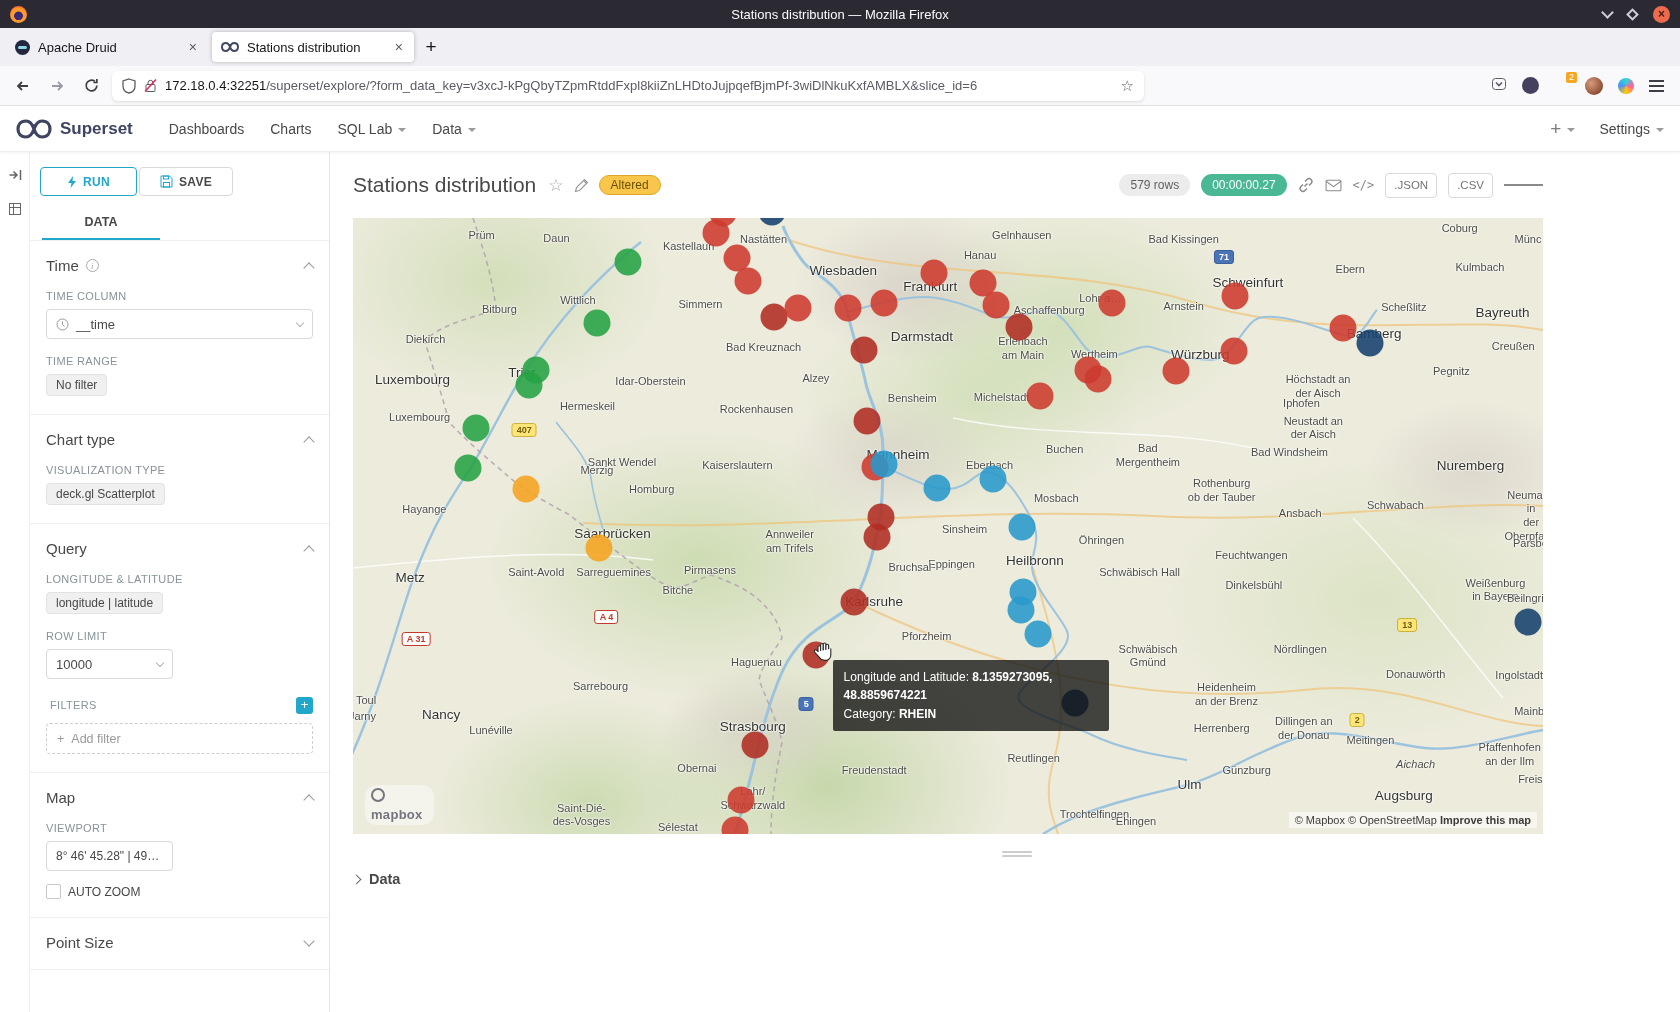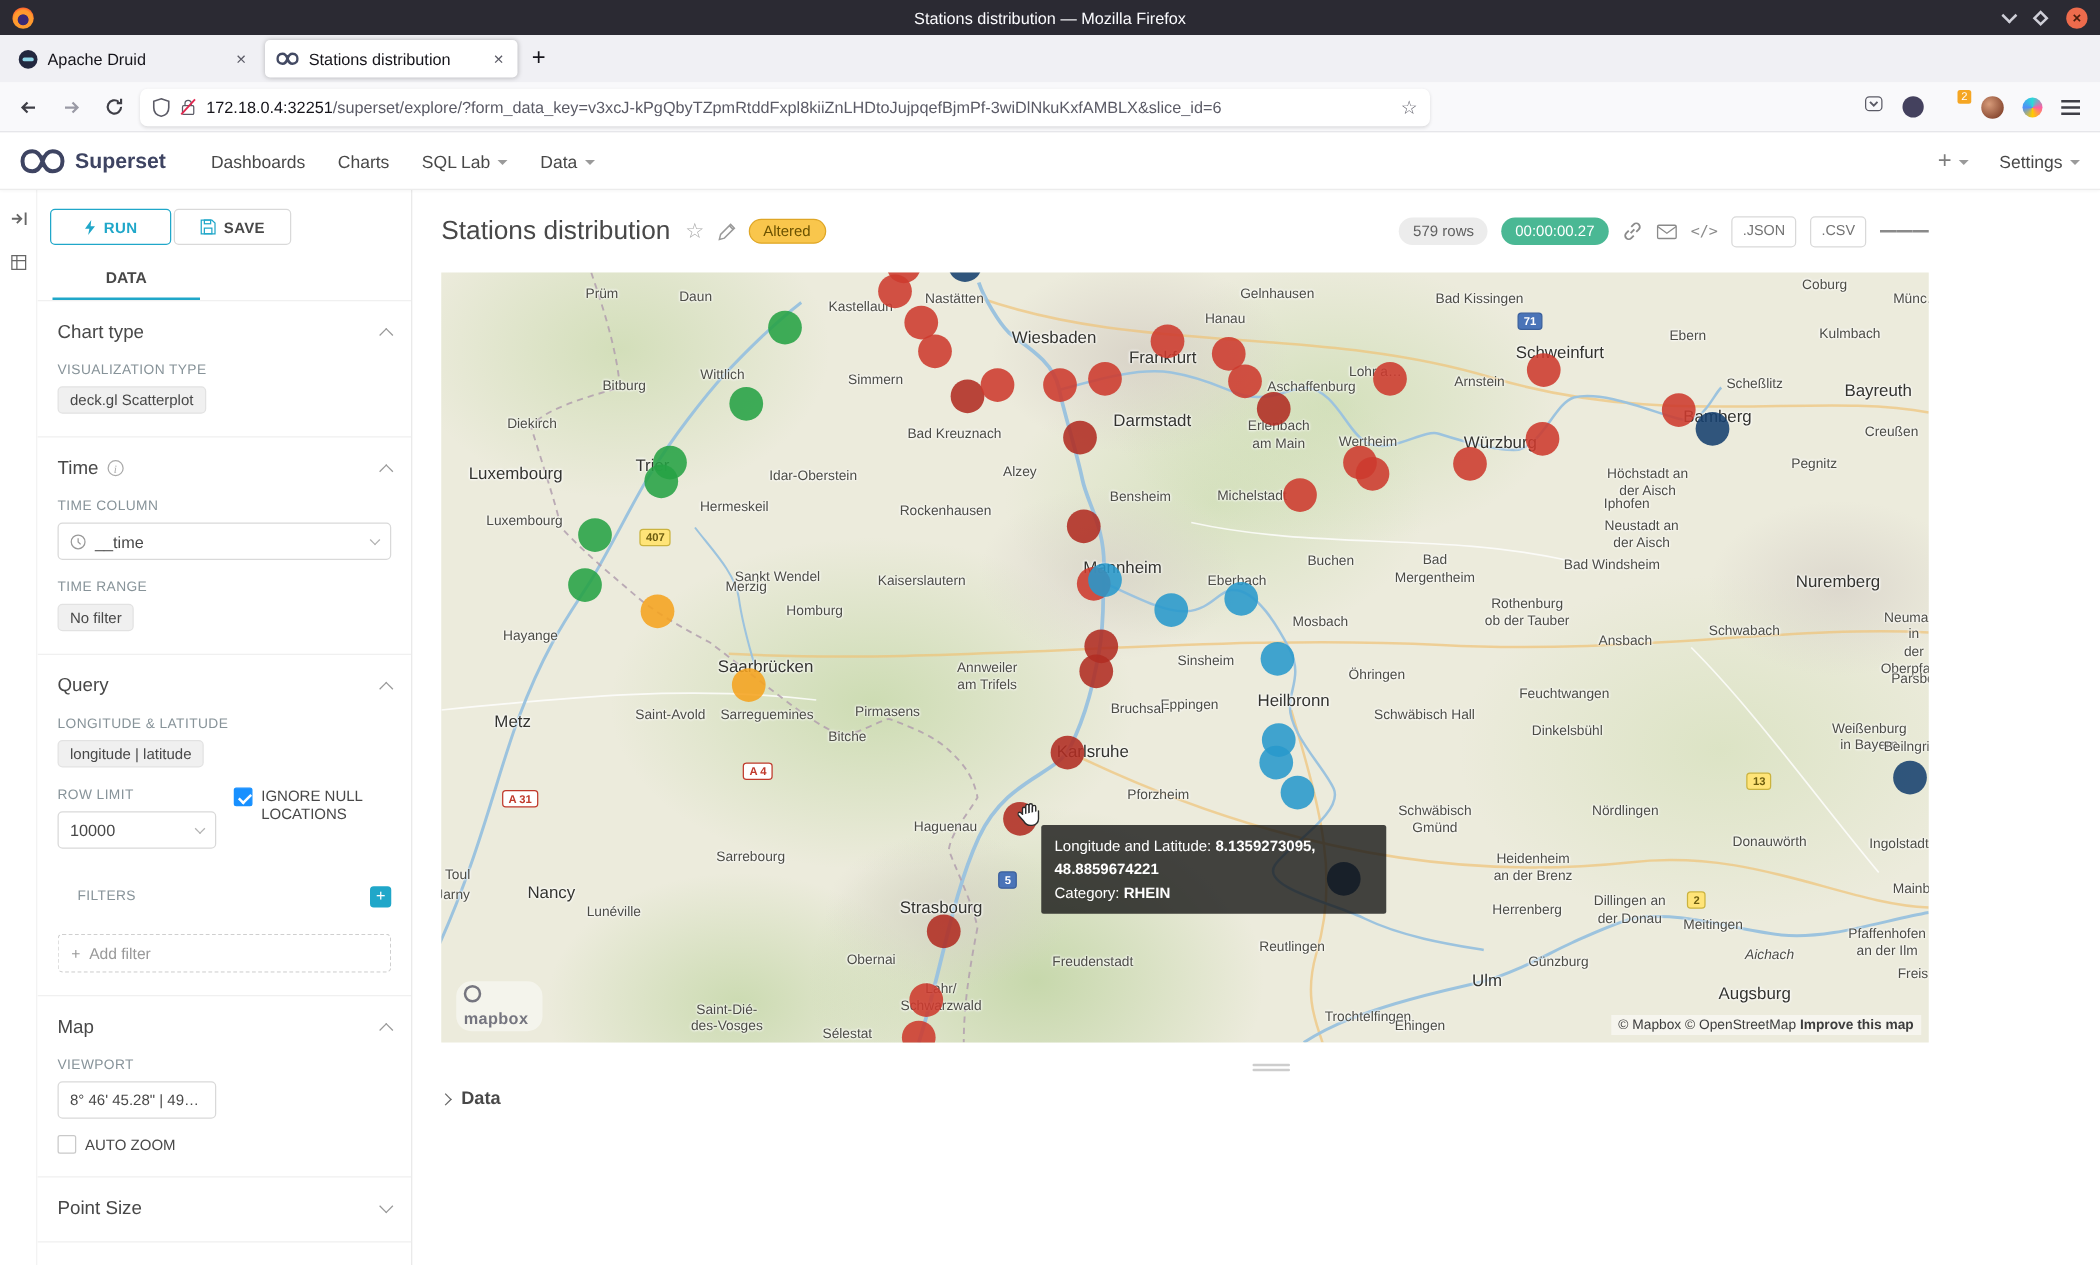--- a/index.html
+++ b/index.html
@@ -269,70 +269,64 @@
           </svg>
         <span>SAVE</span>
       </button>
     </div>
     <div class="ptabs">
       <div class="ptab">DATA</div>
     </div>
 
     <div class="section">
       <div class="section-header">
-        <span>Chart type</span>
-        <span class="chev up"></span>
-      </div>
-      <div class="control-label">VISUALIZATION TYPE</div>
-      <span class="pill">deck.gl Scatterplot</span>
-    </div>
-
-    <div class="section">
-      <div class="section-header">
         <span>Time</span>
         <span class="info-dot">i</span>
         <span class="chev up"></span>
       </div>
       <div class="control-label">TIME COLUMN</div>
       <div class="select">
         <svg width="13" height="13" viewBox="0 0 13 13" fill="none" stroke="#999">
             <circle cx="6.5" cy="6.5" r="5.5"></circle>
             <path d="M6.5 3.5 v3 l2 2"></path>
           </svg>
         <span>__time</span>
         <span class="chev"></span>
       </div>
       <div class="control-label">TIME RANGE</div>
       <span class="pill">No filter</span>
+    </div>
+
+    <div class="section">
+      <div class="section-header">
+        <span>Chart type</span>
+        <span class="chev up"></span>
+      </div>
+      <div class="control-label">VISUALIZATION TYPE</div>
+      <span class="pill">deck.gl Scatterplot</span>
     </div>
 
     <div class="section">
       <div class="section-header">
         <span>Query</span>
         <span class="chev up"></span>
       </div>
       <div class="control-label">LONGITUDE &amp; LATITUDE</div>
       <span class="pill">longitude | latitude</span>
       <div class="row-split">
         <div style="width:127px">
           <div class="control-label">ROW LIMIT</div>
           <div class="select">
             <span>10000</span>
             <span class="chev"></span>
           </div>
         </div>
-        <div style="width:110px; padding-top:16px;">
-          <div class="cb-row">
-            <span class="cb checked"></span>
-            <span>IGNORE NULL LOCATIONS</span>
-          </div>
-        </div>
       </div>
       <div class="filters-row">
-        <div class="control-label" style="margin:16px">FILTERS</div>
+        <div class="control-label" style="margin:4px">FILTERS</div>
         <span class="plus-sq">+</span>
       </div>
       <div class="add-filter">
         <span>+</span>
         <span>Add filter</span>
       </div>
     </div>
 
     <div class="section">
       <div class="section-header">

